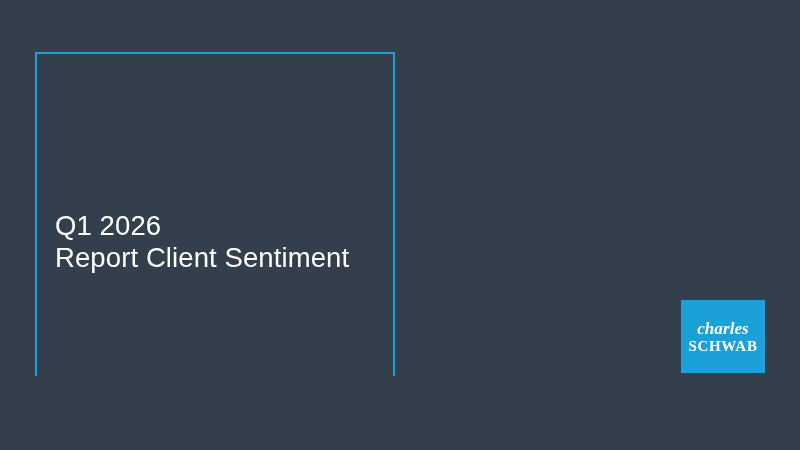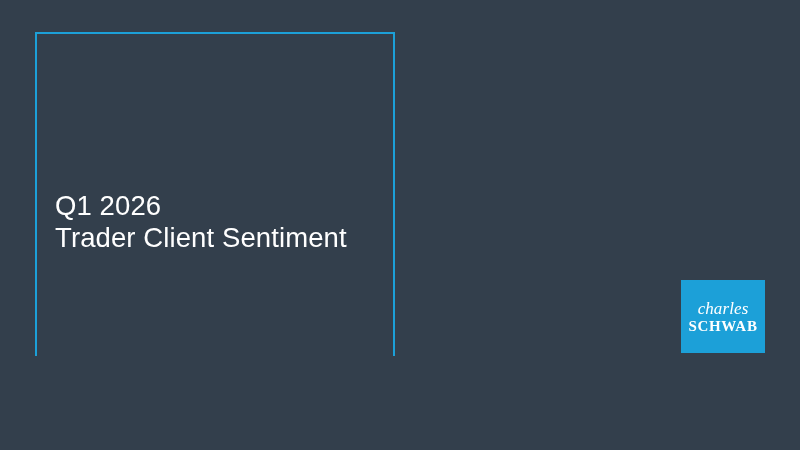--- a/index.html
+++ b/index.html
@@ -12,20 +12,21 @@
     background: #333f4c;
     font-family: "Liberation Sans", sans-serif;
     overflow: hidden;
   }
   #slide {
     position: relative;
     width: 800px;
     height: 356px;
     background: #333f4c;
     overflow: hidden;
+    margin-top: 20px;
   }
 
   
   #accent-box {
     position: absolute;
     left: 35px;
     top: 32px;
     width: 360px;
     height: 355px;
     border: 2px solid #1ca0d8;
@@ -60,21 +61,21 @@
     flex-direction: column;
     align-items: center;
     justify-content: center;
   }
   #logo-mark .logo-charles {
     color: #ffffff;
     font-family: "Liberation Serif", "DejaVu Serif", serif;
     font-style: italic;
     font-size: 17px;
     line-height: 17px;
-    font-weight: 400;
+    font-weight: 700;
     letter-spacing: 0.1px;
     margin-bottom: 1px;
   }
   #logo-mark .logo-schwab {
     color: #ffffff;
     font-family: "Liberation Serif", "DejaVu Serif", serif;
     font-size: 15px;
     line-height: 16px;
     font-weight: 700;
     letter-spacing: 0.7px;
@@ -122,21 +123,21 @@
 </style>
 </head>
 <body>
 
 <div id="slide">
 
   <div id="accent-box"></div>
 
   <div id="title-block">
     <div class="tline">Q1 2026</div>
-    <div class="tline">Trader Client Sentiment</div>
+    <div class="tline">Report Client Sentiment</div>
   </div>
 
   <div id="logo-mark">
     <div class="logo-charles">charles</div>
     <div class="logo-schwab">SCHWAB</div>
   </div>
 
   <div id="tagline">
     <svg viewBox="0 0 228 38" xmlns="http://www.w3.org/2000/svg" aria-hidden="true">
       <text class="tg-text" x="2" y="27">Own your tomorrow.</text>

